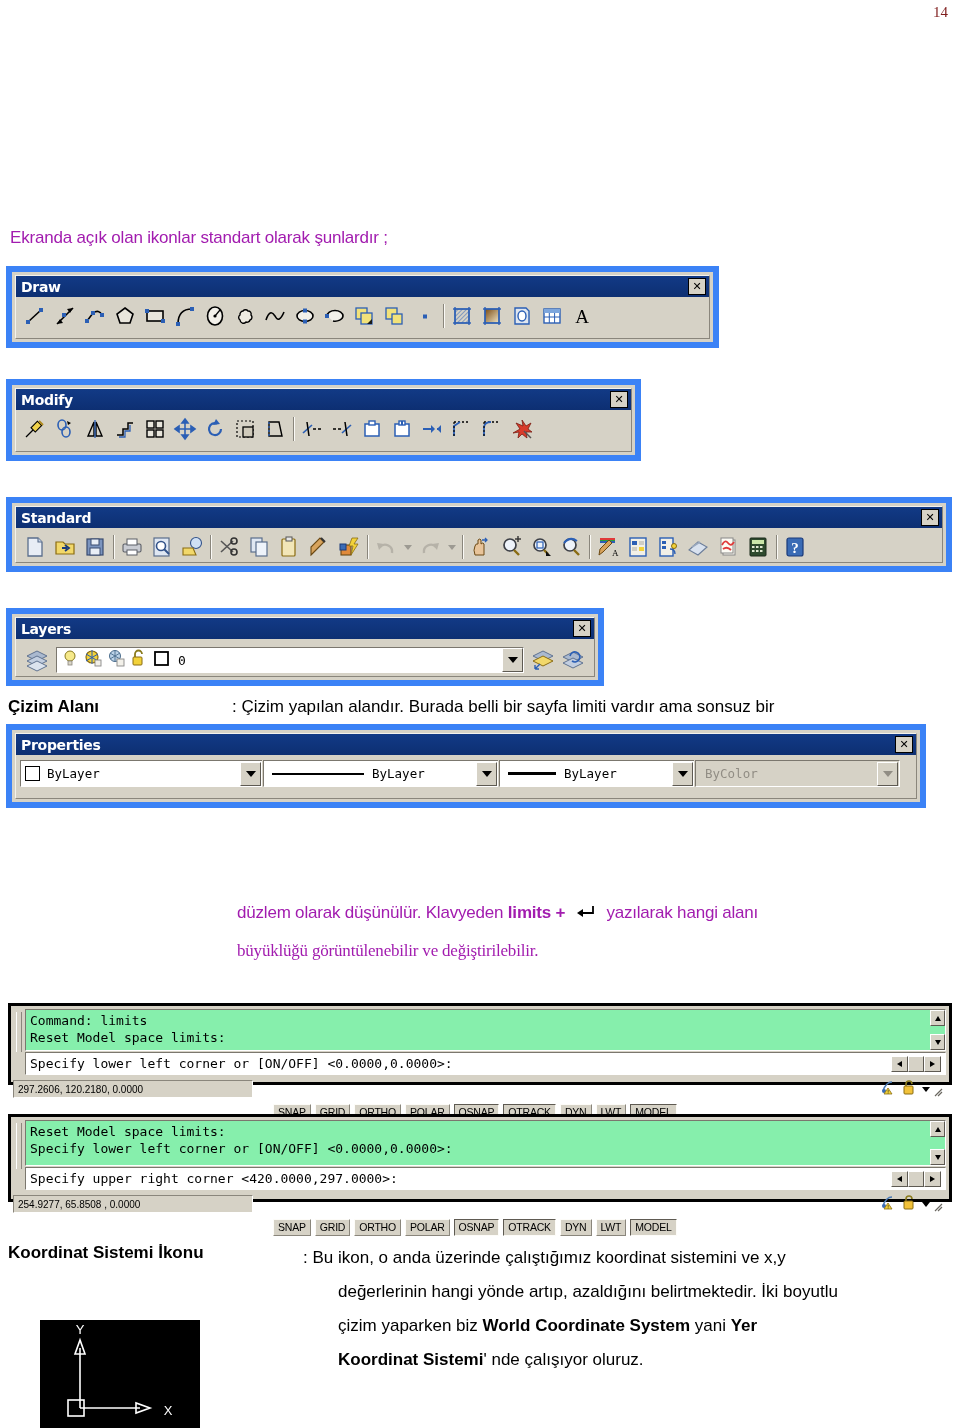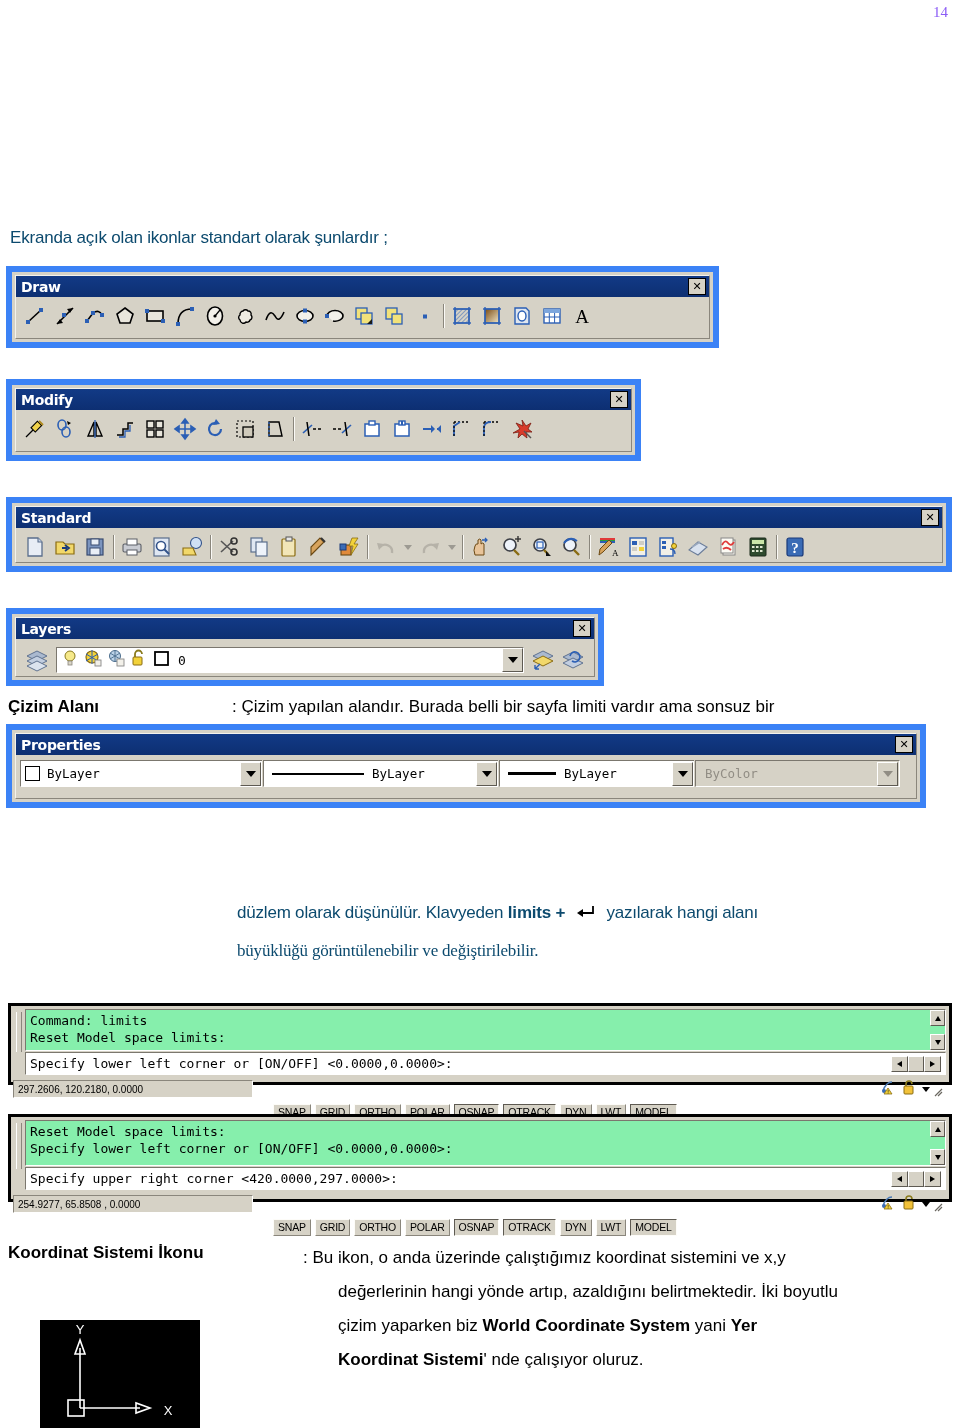--- a/index.html
+++ b/index.html
@@ -6,27 +6,27 @@
   body{
     width:960px;height:1428px;background:#ffffff;
     font-family:"Liberation Sans", sans-serif;
     color:#000;position:relative;overflow:hidden;
   }
   .page{position:relative;width:960px;height:1428px;}
 
   
   .page-number{
     position:absolute;top:4px;right:12px;
-    font-size:15px;font-weight:400;color:#8b5cf6;
+    font-size:15px;font-weight:400;color:#7f1d1d;
     font-family:"Liberation Serif", serif;
   }
 
   
   .para{
-    position:absolute;font-size:17px;line-height:26px;color:#0c4a6e;
+    position:absolute;font-size:17px;line-height:26px;color:#a21caf;
     letter-spacing:-0.2px;white-space:nowrap;
   }
   .intro{top:225px;left:10px;}
 
   
   .cad{
     position:absolute;background:#d6d2c6;
     border:6px solid #3b82f6;
     box-sizing:border-box;
     padding:3px;

